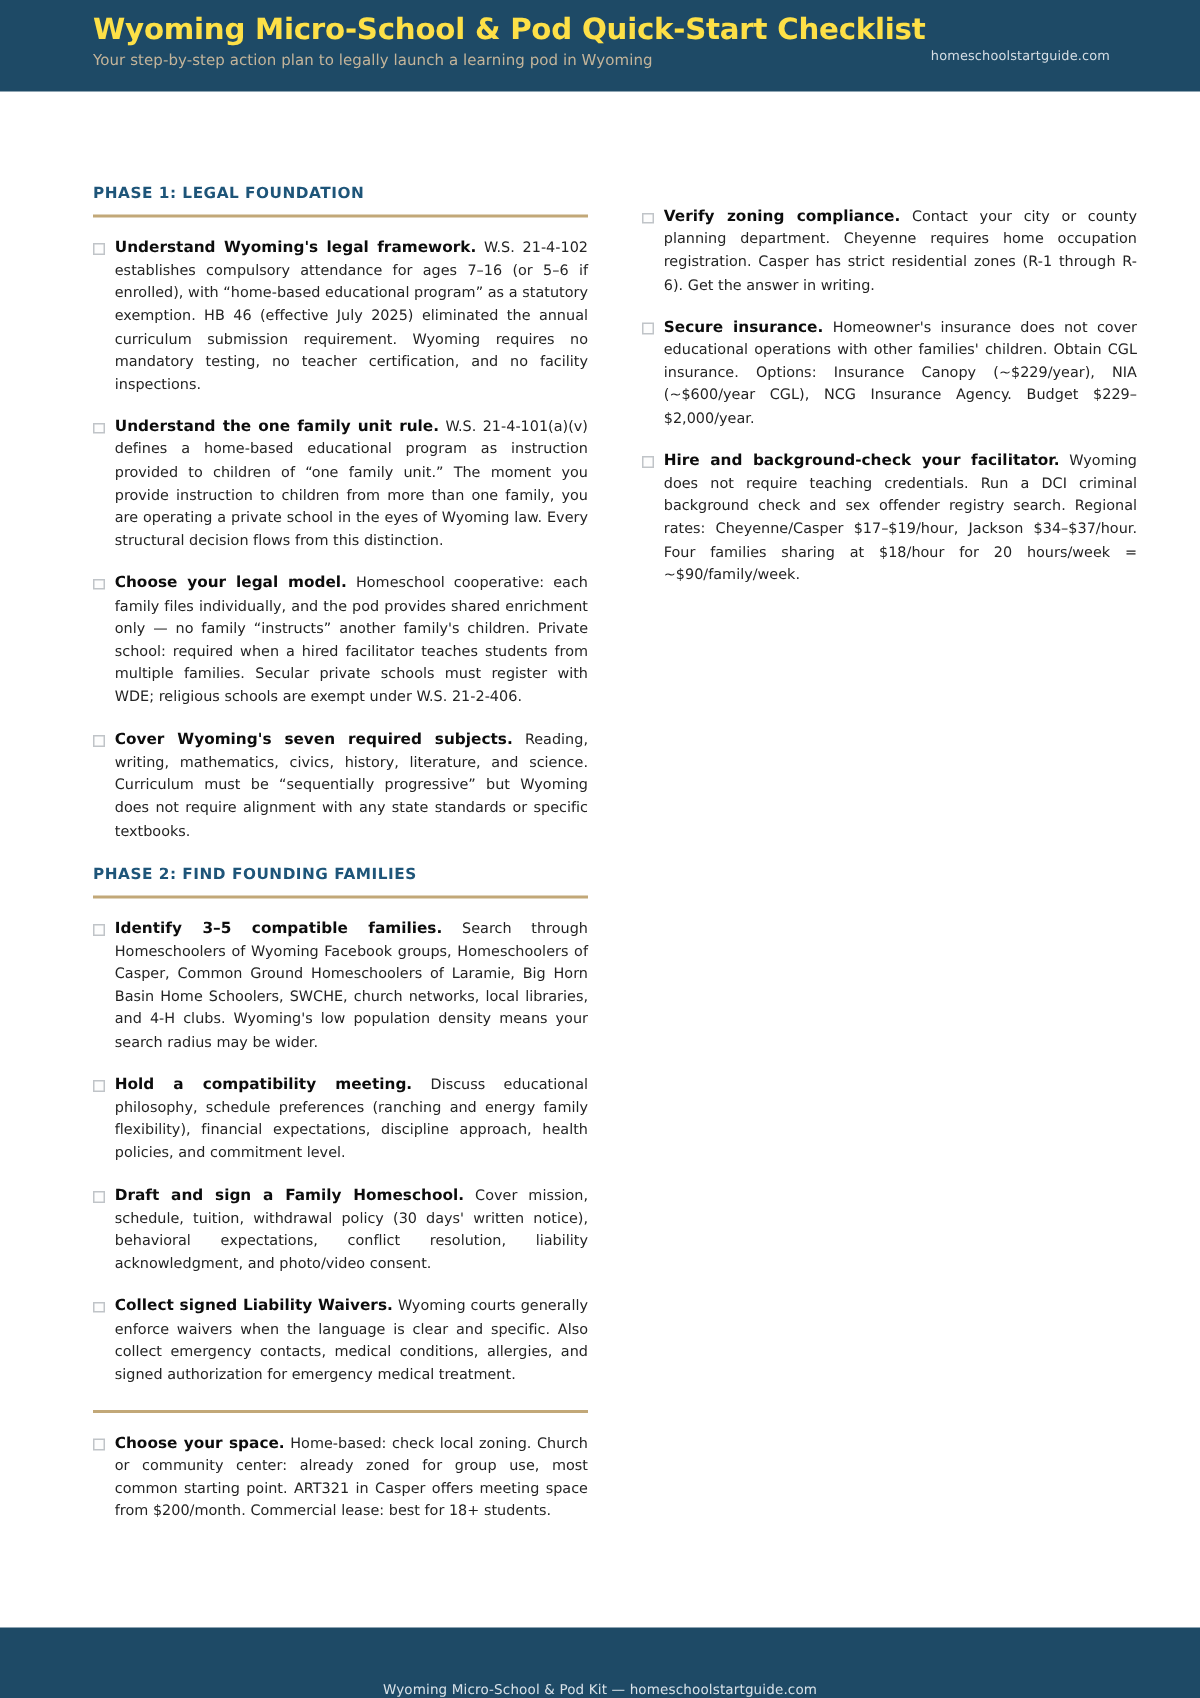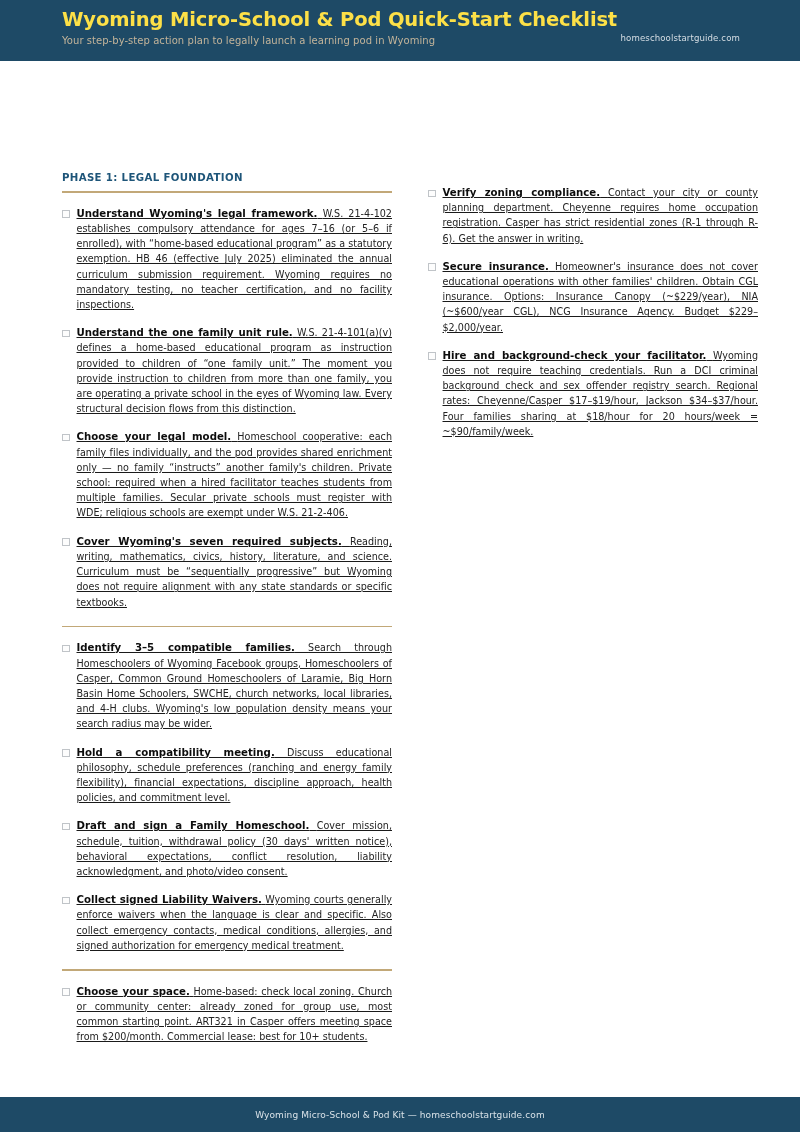--- a/index.html
+++ b/index.html
@@ -49,21 +49,20 @@
   }
 
   
   .page {
     position: absolute;
     top: 61px;
     left: 0;
     right: 0;
     bottom: 47px;
     padding: 63px 62px 0 62px;
-    margin-top: 48px;
   }
   .columns {
     display: flex;
     gap: 36px;
     align-items: flex-start;
   }
   .col {
     width: 330px;
     flex: 0 0 330px;
   }
@@ -93,21 +92,20 @@
   
   .checklist {
     margin: 0;
     padding: 0;
     list-style: none;
   }
   .check-item {
     display: flex;
     align-items: flex-start;
     margin-top: 13px;
-    text-decoration: underline;
   }
   .checkbox {
     flex: 0 0 auto;
     width: 7.5px;
     height: 7.5px;
     border: 1px solid #c0c4c8;
     background: #fdfdfd;
     margin-top: 4.5px;
     margin-right: 7px;
   }
@@ -127,24 +125,24 @@
   .item-body {
     color: #232323;
   }
 
   
   .footer {
     position: absolute;
     left: 0;
     right: 0;
     bottom: 0;
-    height: 35px;
+    height: 47px;
     background: #1e4a66;
     display: flex;
-    align-items: center;
+    align-items: flex-end;
     justify-content: center;
   }
   .footer-text {
     font-size: 9px;
     color: #d9e2e8;
     letter-spacing: 0.1px;
   }
 </style>
 </head>
 <body>
@@ -174,20 +172,21 @@
           <li class="check-item">
             <span class="checkbox"></span>
             <div class="item-text"><span class="item-title">Choose your legal model.</span> <span class="item-body">Homeschool cooperative: each family files individually, and the pod provides shared enrichment only — no family “instructs” another family's children.  Private school: required when a hired facilitator teaches students from multiple families.  Secular private schools must register with WDE; religious schools are exempt under W.S. 21-2-406.</span></div>
           </li>
           <li class="check-item">
             <span class="checkbox"></span>
             <div class="item-text"><span class="item-title">Cover Wyoming's seven required subjects.</span> <span class="item-body">Reading, writing, mathematics, civics, history, literature, and science. Curriculum must be “sequentially progressive” but Wyoming does not require alignment with any state standards or specific textbooks.</span></div>
           </li>
         </ul>
         <div class="phase">
+          <div class="phase-label">PHASE 2: FIND FOUNDING FAMILIES</div>
           <div class="phase-rule"></div>
         </div>
         <ul class="checklist">
           <li class="check-item">
             <span class="checkbox"></span>
             <div class="item-text"><span class="item-title">Identify 3–5 compatible families.</span> <span class="item-body">Search through Homeschoolers of Wyoming Facebook groups, Homeschoolers of Casper, Common Ground Homeschoolers of Laramie, Big Horn Basin Home Schoolers, SWCHE, church networks, local libraries, and 4-H clubs.  Wyoming's low population density means your search radius may be wider.</span></div>
           </li>
           <li class="check-item">
             <span class="checkbox"></span>
             <div class="item-text"><span class="item-title">Hold a compatibility meeting.</span> <span class="item-body">Discuss educational philosophy, schedule preferences (ranching and energy family flexibility), financial expectations, discipline approach, health policies, and commitment level.</span></div>
@@ -200,21 +199,21 @@
             <span class="checkbox"></span>
             <div class="item-text"><span class="item-title">Collect signed Liability Waivers.</span> <span class="item-body">Wyoming courts generally enforce waivers when the language is clear and specific.  Also collect emergency contacts, medical conditions, allergies, and signed authorization for emergency medical treatment.</span></div>
           </li>
         </ul>
         <div class="phase">
           <div class="phase-rule"></div>
         </div>
         <ul class="checklist">
           <li class="check-item">
             <span class="checkbox"></span>
-            <div class="item-text"><span class="item-title">Choose your space.</span> <span class="item-body">Home-based:  check local zoning. Church or community center:  already zoned for group use, most common starting point.   ART321 in Casper offers meeting space from $200/month. Commercial lease: best for 10+ students.</span></div>
+            <div class="item-text"><span class="item-title">Choose your space.</span> <span class="item-body">Home-based:  check local zoning. Church or community center:  already zoned for group use, most common starting point.   ART321 in Casper offers meeting space from $200/month. Commercial lease: best for 18+ students.</span></div>
           </li>
         </ul>
       </div>
     <div class="col" id="col-right">
         <ul class="checklist">
           <li class="check-item">
             <span class="checkbox"></span>
             <div class="item-text"><span class="item-title">Verify zoning compliance.</span> <span class="item-body">Contact your city or county planning department. Cheyenne requires home occupation registration. Casper has strict residential zones (R-1 through R-6). Get the answer in writing.</span></div>
           </li>
           <li class="check-item">

